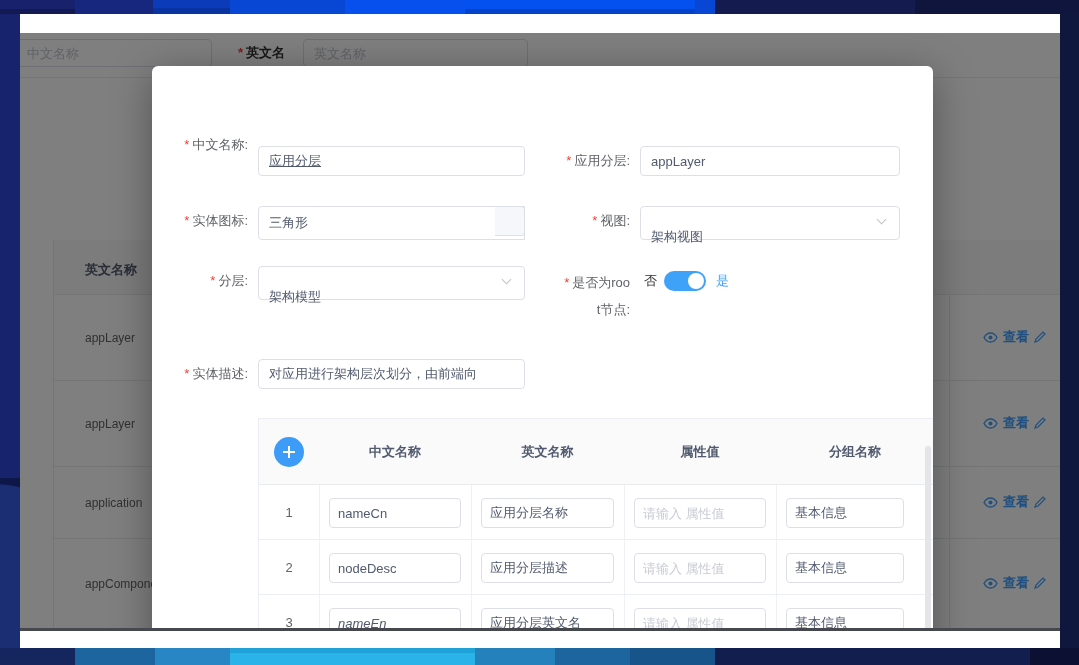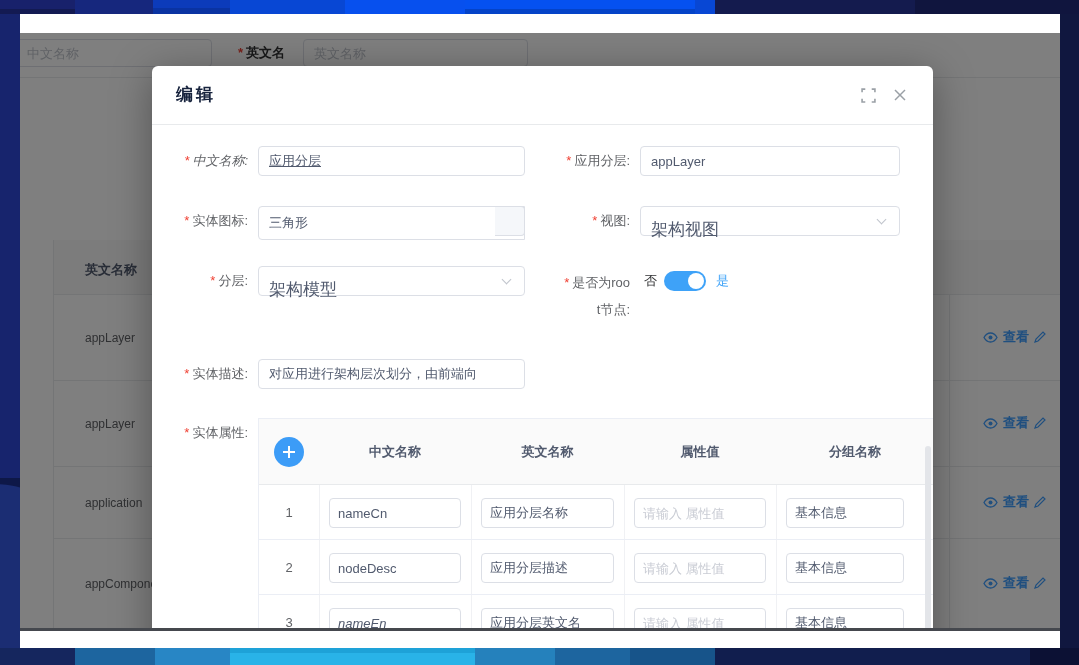--- a/index.html
+++ b/index.html
@@ -15,21 +15,21 @@
   .app  { position:absolute; left:0; top:19px; width:1040px; height:595px; background:#ffffff; overflow:hidden; }
   .app-bottom-line { position:absolute; left:0; top:614px; width:1040px; height:3px; background:#45484e; }
 
   .dim { position:absolute; inset:0; background:rgba(0,0,0,0.50); z-index:5; }
 
   
   .inp { position:absolute; border:1px solid #dcdfe6; border-radius:4px; background:#fff;
          font:13px "Liberation Sans","DejaVu Sans",sans-serif; color:#515a6e; padding:0 10px; outline:none; }
   .inp::placeholder { color:#c0c4cc; }
   .sel { position:absolute; border:1px solid #dcdfe6; border-radius:4px; background:#fff;
-         font-size:17px; color:#515a6e; line-height:28px; padding:9px 10px; cursor:pointer; }
+         font-size:13px; color:#515a6e; line-height:28px; padding:16px 10px; cursor:pointer; }
   .chev { position:absolute; width:7px; height:7px; border-right:1.5px solid #c0c4cc; border-bottom:1.5px solid #c0c4cc;
           transform:rotate(45deg); }
 
   .lbl { position:absolute; font-size:13px; color:#606266; text-align:right; line-height:30px; white-space:nowrap; }
   .req { color:#f04134; margin-right:3px; font-size:13px; }
 
   
   .bg-line-h { position:absolute; height:1px; background:#e8eaec; }
   .bg-line-v { position:absolute; width:1px; background:#e8eaec; }
   .bg-form-label { position:absolute; font-size:13px; font-weight:bold; color:#303133; line-height:28px; white-space:nowrap; }
@@ -165,39 +165,22 @@
           </svg>
         <span>查看</span>
         <svg width="12" height="12" viewBox="0 0 12 12">
             <path d="M1 11 L2 8 L9 1 L11 3 L4 10 Z" fill="none" stroke="#409eff" stroke-width="1.2"></path>
           </svg>
       </div>
 
       <div class="dim"></div>
 
       <div class="modal">
-        <div class="modal-header">
-          <div class="modal-title">编辑</div>
-          <div class="icon-btn" style="right:56px;">
-            <svg width="15" height="15" viewBox="0 0 14 14" fill="none" stroke="#9aa0a6" stroke-width="1.5">
-                <path d="M1 4 V1 H4"></path>
-                <path d="M10 1 H13 V4"></path>
-                <path d="M13 10 V13 H10"></path>
-                <path d="M4 13 H1 V10"></path>
-              </svg>
-          </div>
-          <div class="icon-btn" style="right:24px;">
-            <svg width="14" height="14" viewBox="0 0 14 14" stroke="#9aa0a6" stroke-width="1.5">
-                <path d="M2 2 L12 12"></path>
-                <path d="M12 2 L2 12"></path>
-              </svg>
-          </div>
-        </div>
-
-        <div class="lbl" style="left:0;top:80px;width:96px;font-style:italic;">
+
+        <div class="lbl" style="left:0;top:64px;width:96px;">
           <span class="req">*</span><span>中文名称:</span>
         </div>
         <input class="inp" style="left: 106px; top: 80px; width: 267px; height: 30px; text-decoration: underline;" value="应用分层">
         <div class="lbl" style="left:388px;top:80px;width:90px;">
           <span class="req">*</span><span>应用分层:</span>
         </div>
         <input class="inp" style="left: 488px; top: 80px; width: 260px; height: 30px;" value="appLayer">
 
         <div class="lbl" style="left:0;top:140px;width:96px;">
           <span class="req">*</span><span>实体图标:</span>
@@ -227,23 +210,20 @@
         <div class="toggle" style="left:512px;top:205px;">
           <span class="knob"></span>
         </div>
         <div class="abs" style="left:564px;top:200px;line-height:30px;font-size:13px;color:#3ea2f8;">是</div>
 
         <div class="lbl" style="left:0;top:293px;width:96px;">
           <span class="req">*</span><span>实体描述:</span>
         </div>
         <input class="inp" style="left: 106px; top: 293px; width: 267px; height: 30px;" value="对应用进行架构层次划分，由前端向">
 
-        <div class="lbl" style="left:0;top:352px;width:96px;">
-          <span class="req">*</span><span>实体属性:</span>
-        </div>
 
         <div class="attr-table">
           <div class="attr-vline" style="left:60px;"></div>
           <div class="attr-vline" style="left:212px;"></div>
           <div class="attr-vline" style="left:365px;"></div>
           <div class="attr-vline" style="left:517px;"></div>
 
           <div class="attr-head">
             <div class="plus-btn">
               <svg width="14" height="14" viewBox="0 0 14 14" stroke="#ffffff" stroke-width="2">

